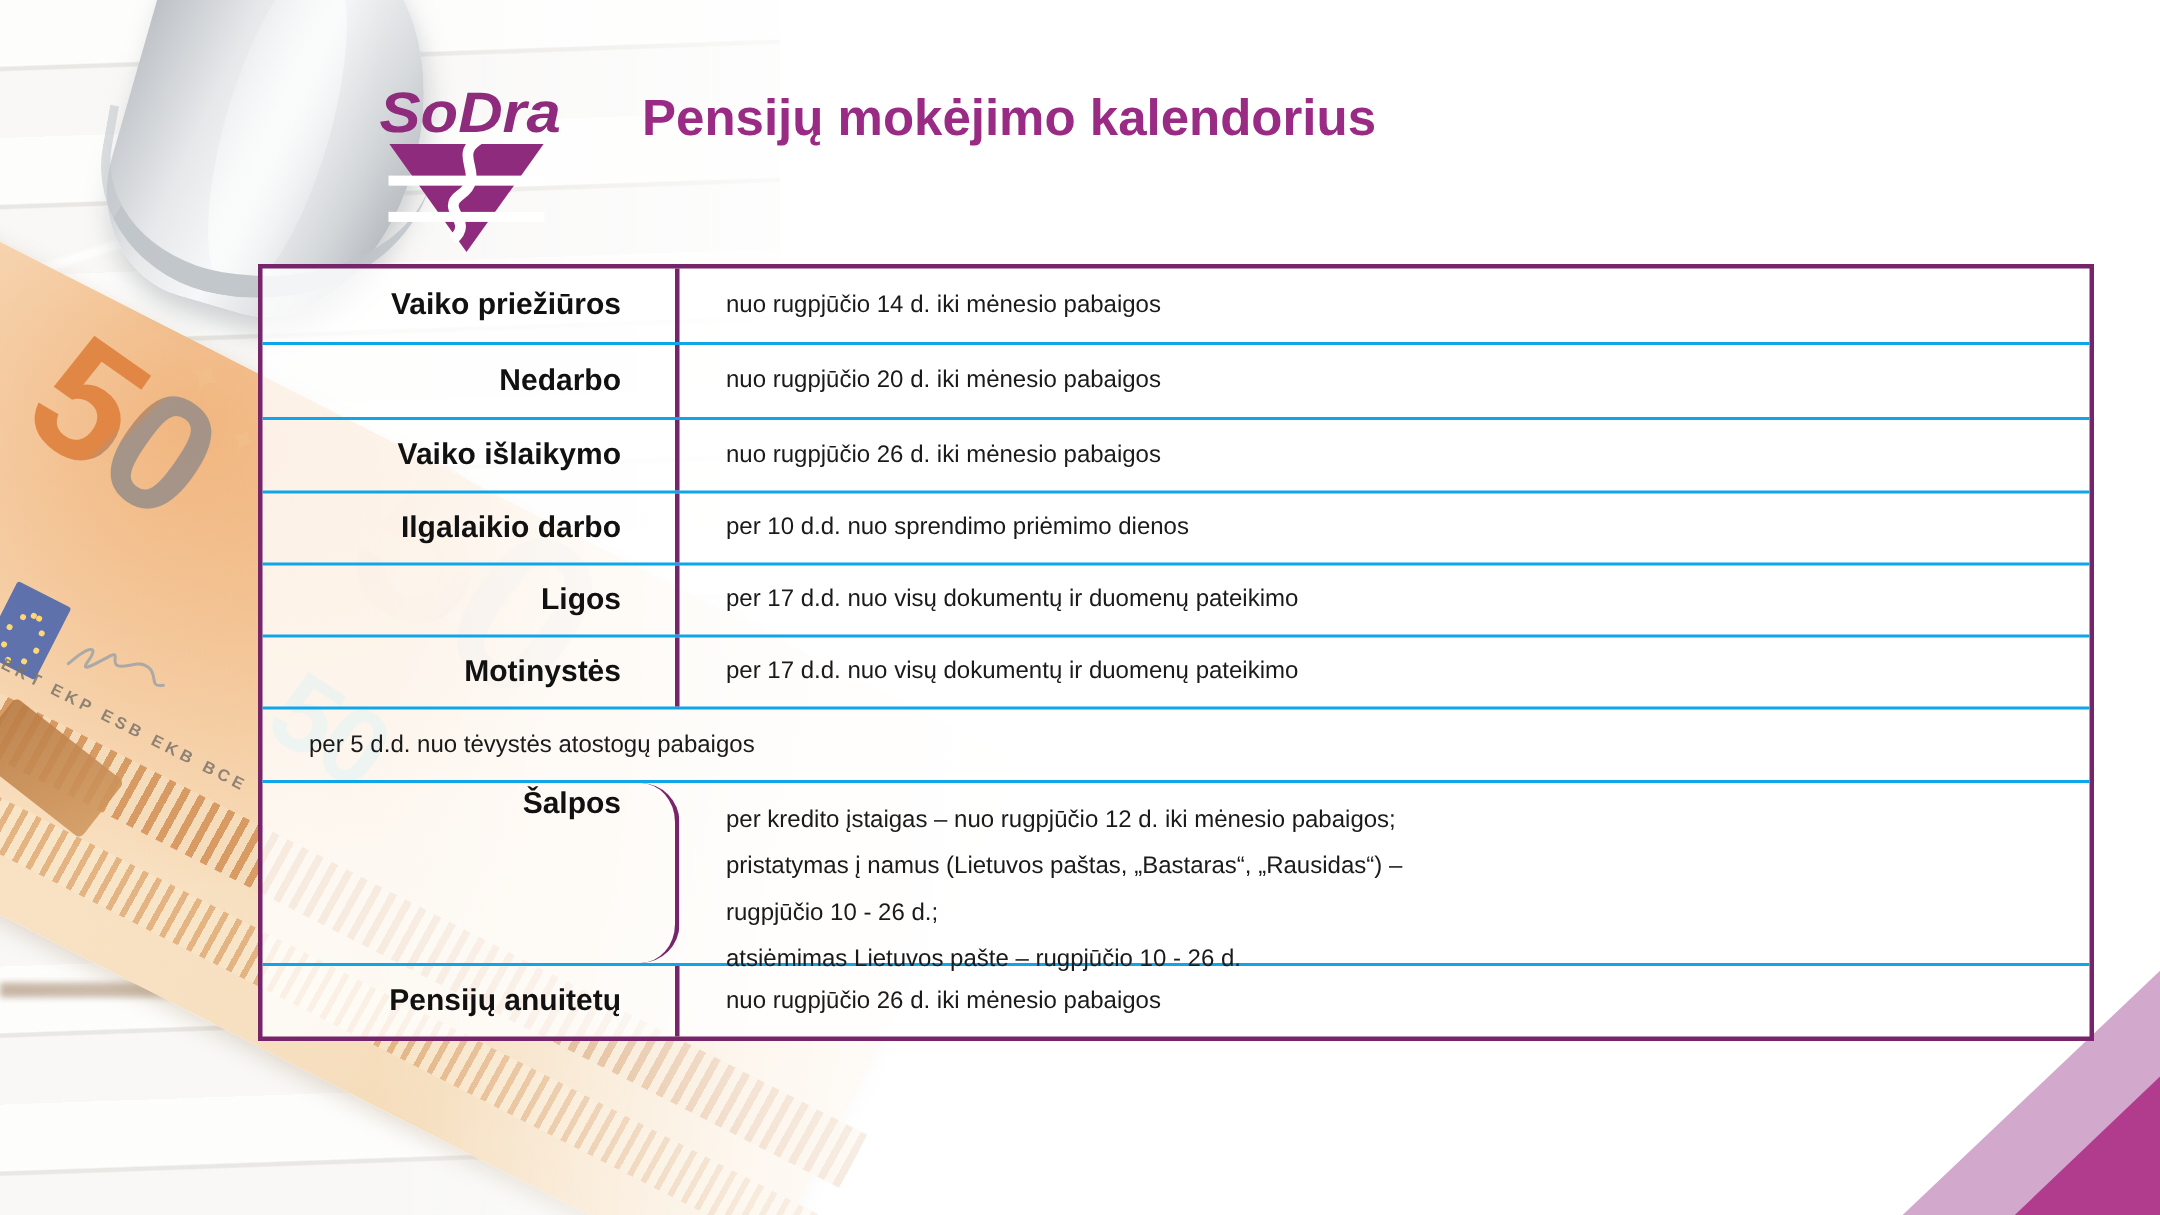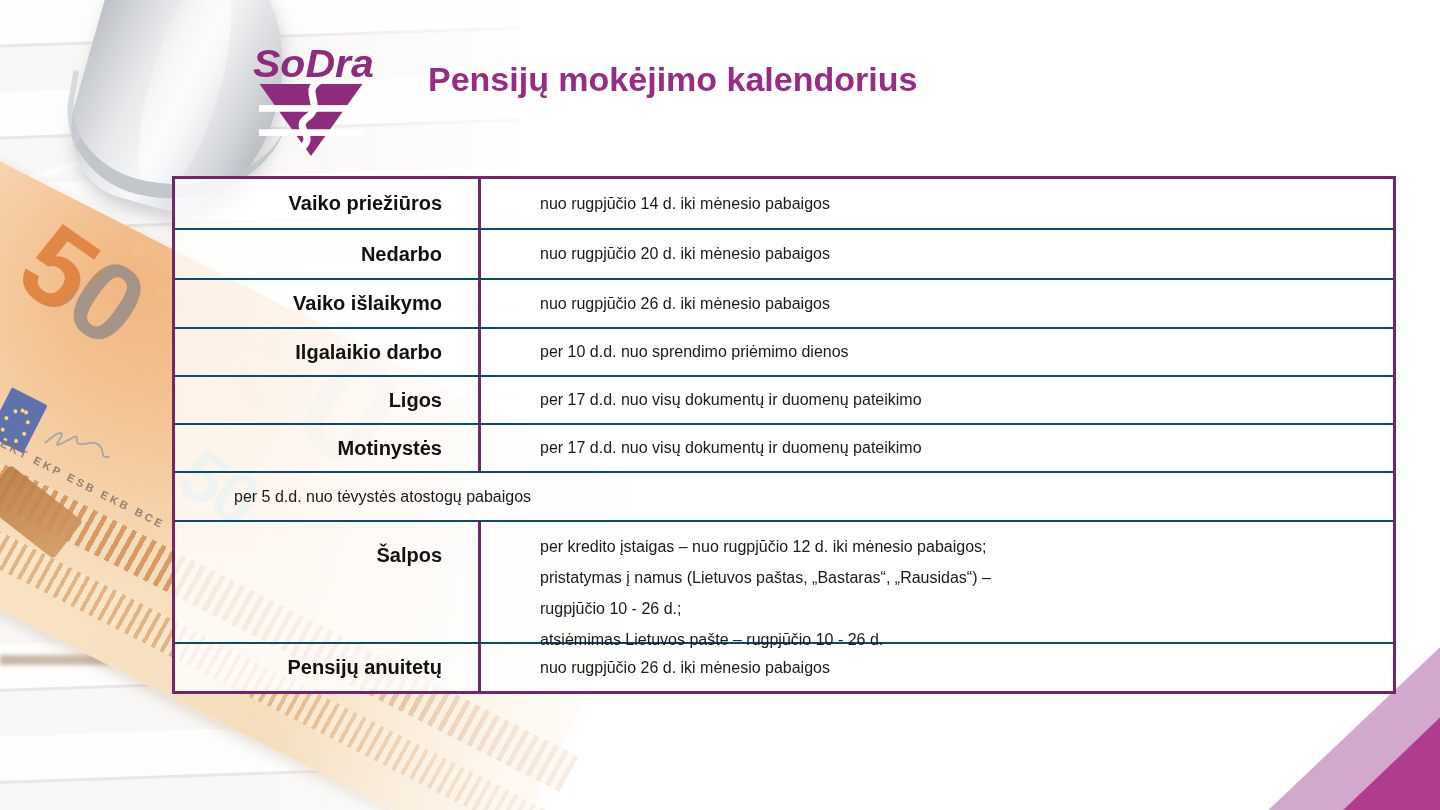--- a/index.html
+++ b/index.html
@@ -76,40 +76,40 @@
             rgba(255,255,255,0) 0px, rgba(255,255,255,0) 250px,
             rgba(255,255,255,.72) 500px, #ffffff 720px); }
 
   
   .corner { position:absolute; right:0; bottom:0; width:220px; height:220px; pointer-events:none; }
   .tri { position:absolute; inset:0; }
   .tri-light { clip-path:polygon(100% 26%, 100% 100%, 22% 100%); background:#d2a8cc; }
   .tri-dark  { clip-path:polygon(100% 58%, 100% 100%, 56% 100%); background:#b13b8c; }
 
   
-  .logo { position:absolute; left:253px; top:44px; width:150px; }
+  .logo { position:absolute; left:253px; top:56px; width:150px; }
   .logo-word { font-size:38px; font-weight:bold; font-style:italic; color:#8e2b7c;
           letter-spacing:0px; transform:scaleX(1.08); transform-origin:left center;
           line-height:40px; }
   .logo-mark { margin-top:0px; margin-left:6px; display:block; }
   .title { position:absolute; left:428px; top:56px; color:#9a2b85; font-weight:bold;
           font-size:34px; line-height:47px; letter-spacing:0px; }
 
   
   .ptable { position:absolute; left:172px; top:176px; width:1224px;
           border:3px solid #76256b; background:rgba(255,255,255,.8); }
   .prow { display:flex; }
-  .prow + .prow { border-top:2px solid #0c4a6e; }
-  .cell { display:flex;margin-left:28px; }
+  .prow + .prow { border-top:2px solid #0ea5e9; }
+  .cell { display:flex; }
   .cell-label { width:278px; flex:0 0 278px; border-right:3px solid #76256b;
           align-items:center; justify-content:flex-end; padding-right:36px;
           font-weight:bold; font-size:20px; color:#111; white-space:nowrap; }
   .cell-value { flex:1; align-items:center; padding-left:31px; font-size:16px; color:#1a1a1a; }
   .h51{height:49px;} .h52{height:50px;} .h50{height:48px;} .h124{height:122px;}
-  .row-salpos .cell-label { align-items:flex-start; padding-top:22px; }
+  .row-salpos .cell-label { align-items:flex-start; padding-top:3px;border-radius:26px; }
   .row-salpos .cell-value { flex-direction:column; align-items:flex-start;
           justify-content:flex-start; padding-top:9px; line-height:31px; }
 </style>
 </head>
 <body>
 
 <div class="stage">
 
   <div class="photo">
     <div class="wood"></div>

